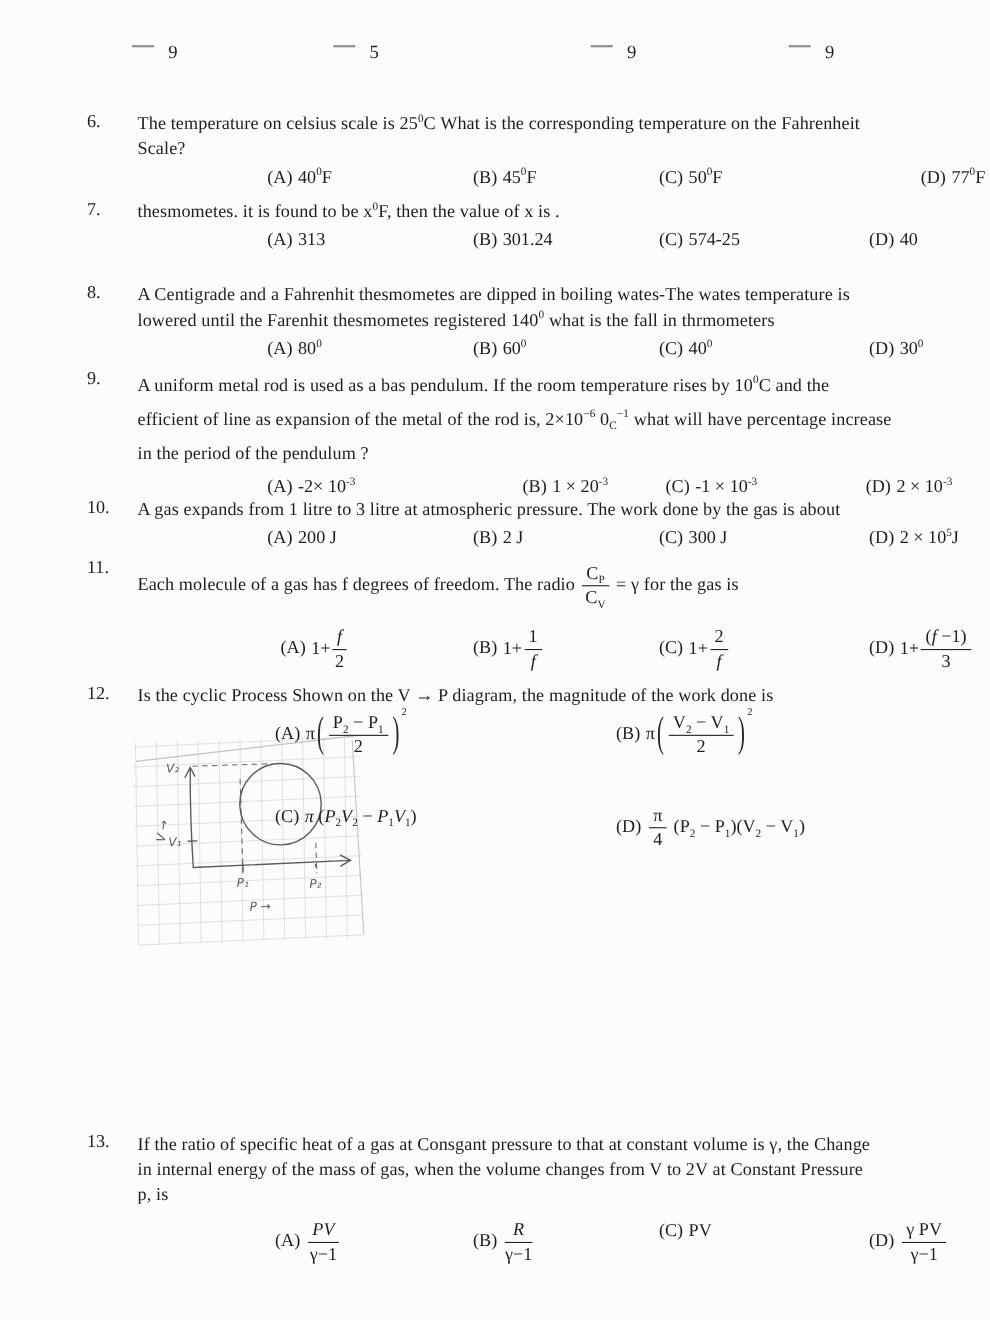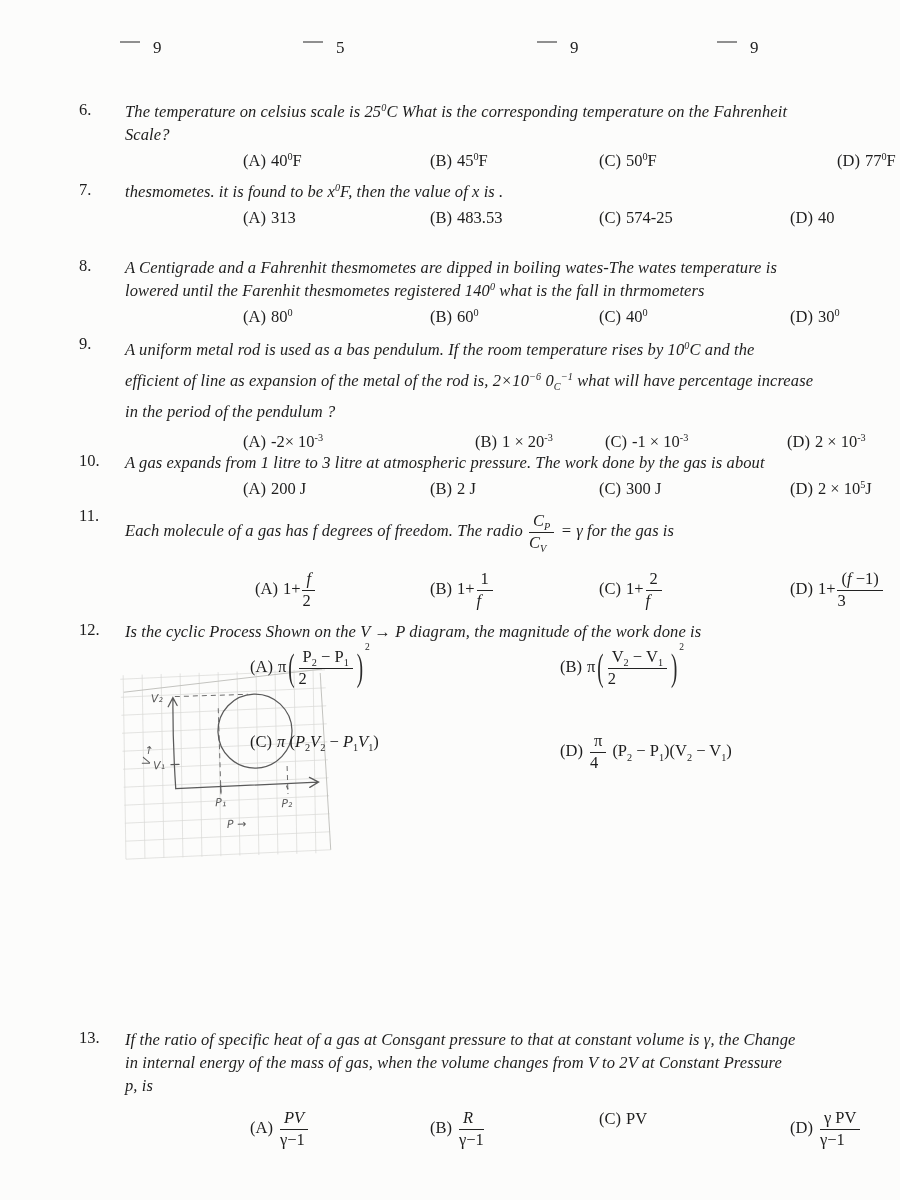--- a/index.html
+++ b/index.html
@@ -15,25 +15,25 @@
   .frag .bar{width:20px;height:2px;background:#8f8f8f;margin-right:13px;margin-bottom:8px;}
   .frag .digit{font-size:17px;color:#222;margin-top:4px;}
   .frag:nth-child(1){left:120px}
   .frag:nth-child(2){left:303px}
   .frag:nth-child(3){left:537px}
   .frag:nth-child(4){left:717px}
 
   
   .qblock{position:absolute;left:0;width:900px;padding-left:125px;box-sizing:border-box;}
   .qnum{position:absolute;left:79px;top:0;width:44px;}
-  .qline{line-height:23px;white-space:nowrap;letter-spacing:0.1px;font-style:italic;}
+  .qline{line-height:23px;white-space:nowrap;letter-spacing:0.1px;}
   sup{font-size:62%;line-height:0;}
   sub{font-size:62%;line-height:0;}
   sup.hi{position:relative;top:-16px;font-size:58%;}
-  .frac{display:inline-block;vertical-align:middle;text-align:left;line-height:1.15;margin:0 2px;}
+  .frac{display:inline-block;vertical-align:middle;text-align:center;line-height:1.15;margin:0 2px;}
   .frac .num{display:block;border-bottom:1.3px solid #222;padding:0 4px 1px;}
   .frac .den{display:block;padding-top:1px;}
   .bigp{display:inline-block;transform:scaleY(2.05);font-weight:200;margin:0 2px;vertical-align:middle;font-size:115%;color:#2a2a2a;}
   .opt-row{position:relative;height:26px;margin-top:5px;}
   .opt{position:absolute;top:0;white-space:nowrap;}
   .opt .olabel{margin-right:5px;}
   .c0{left:118px}.c1{left:305px}.c2{left:474px}.c3{left:665px}
 
   .q6{top:100px}
   .q6 .c3{left:712px}
@@ -97,21 +97,21 @@
           <span class="opt c1" data-name="option-b"><span class="olabel" data-name="option-label">(B)</span><span data-name="text">45</span><sup data-name="superscript">0</sup><span data-name="text">F</span></span>
           <span class="opt c2" data-name="option-c"><span class="olabel" data-name="option-label">(C)</span><span data-name="text">50</span><sup data-name="superscript">0</sup><span data-name="text">F</span></span>
           <span class="opt c3" data-name="option-d"><span class="olabel" data-name="option-label">(D)</span><span data-name="text">77</span><sup data-name="superscript">0</sup><span data-name="text">F</span></span>
         </div>
       </div>
       <div class="qblock q7" data-name="question-7">
         <span class="qnum" data-name="question-number">7.</span>
         <div class="qline" data-name="question-text-line"><span data-name="text">thesmometes. it is found to be x</span><sup data-name="superscript">0</sup><span data-name="text">F, then the value of x is .</span></div>
         <div class="opt-row" data-name="options-row">
           <span class="opt c0" data-name="option-a"><span class="olabel" data-name="option-label">(A)</span><span data-name="text">313</span></span>
-          <span class="opt c1" data-name="option-b"><span class="olabel" data-name="option-label">(B)</span><span data-name="text">483.53</span></span>
+          <span class="opt c1" data-name="option-b"><span class="olabel" data-name="option-label">(B)</span><span data-name="text">301.24</span></span>
           <span class="opt c2" data-name="option-c"><span class="olabel" data-name="option-label">(C)</span><span data-name="text">574-25</span></span>
           <span class="opt c3" data-name="option-d"><span class="olabel" data-name="option-label">(D)</span><span data-name="text">40</span></span>
         </div>
       </div>
       <div class="qblock q8" data-name="question-8">
         <span class="qnum" data-name="question-number">8.</span>
         <div class="qline" data-name="question-text-line"><span data-name="text">A Centigrade and a Fahrenhit thesmometes are dipped in boiling wates-The wates temperature is</span></div>
         <div class="qline" data-name="question-text-line"><span data-name="text">lowered until the Farenhit thesmometes registered 140</span><sup data-name="superscript">0</sup><span data-name="text"> what is the fall in thrmometers</span></div>
         <div class="opt-row" data-name="options-row">
           <span class="opt c0" data-name="option-a"><span class="olabel" data-name="option-label">(A)</span><span data-name="text">80</span><sup data-name="superscript">0</sup></span>

